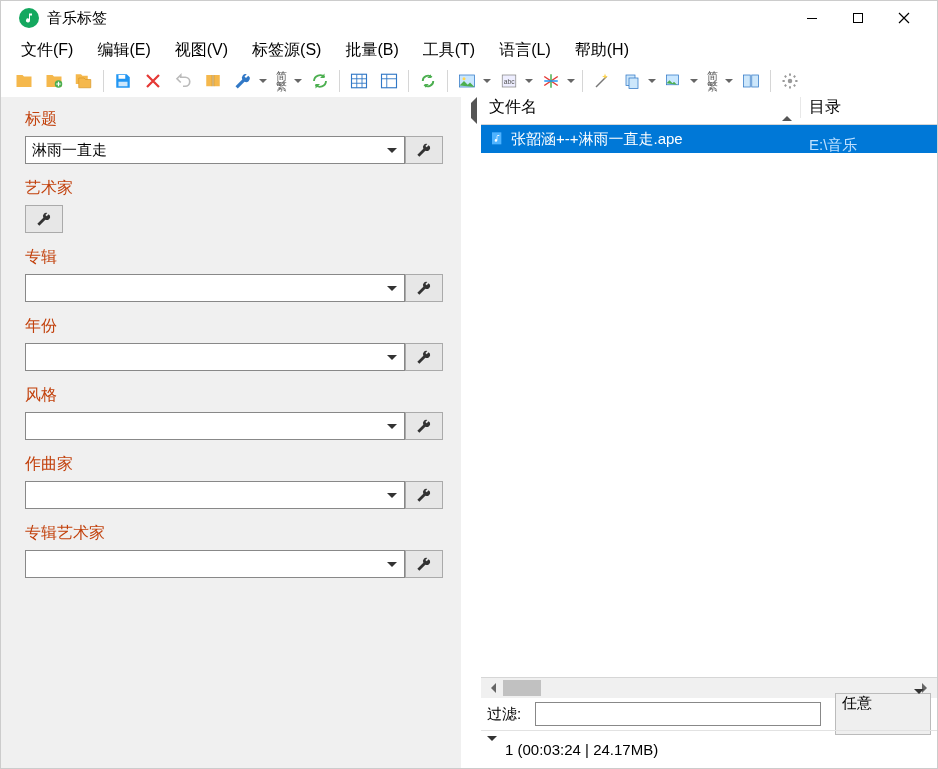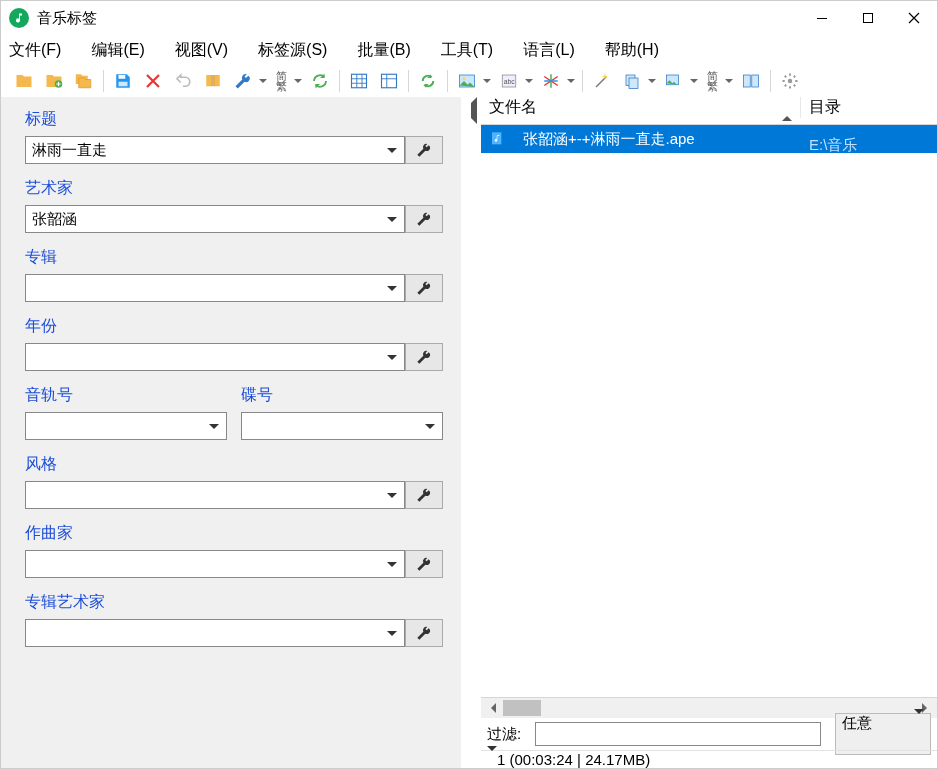--- a/index.html
+++ b/index.html
@@ -7,39 +7,39 @@
   font-family: "Microsoft YaHei", "Segoe UI", Tahoma, sans-serif;
   font-size: 13px;
   background: #fff;
   width: 938px;
   height: 769px;
   overflow: hidden;
   border: 1px solid #ccc;
 }
 .titlebar {
   display: flex; align-items: center; height: 34px;
-  padding: 0 0; background: #fff;
+  padding: 0 10px; background: #fff;
 }
 .titlebar .app-icon {
   width: 20px; height: 20px; margin: 0 8px 0 8px;
   background: #14a85f; border-radius: 50%;
   display: flex; align-items: center; justify-content: center;
 }
 .titlebar .app-icon svg { width: 12px; height: 12px; }
 .titlebar .title { font-size: 15px; color: #000; }
 .titlebar .spacer { flex: 1; }
 .titlebar .winbtn {
   width: 46px; height: 30px;
   display: flex; align-items: center; justify-content: center;
   color: #000; font-size: 14px;
 }
 
 .menubar {
   display: flex; align-items: center; height: 30px;
-  padding: 0 4px; gap: 22px; font-size: 16px; color: #000;
+  padding: 0 16px; gap: 16px; font-size: 16px; color: #000;
 }
 .menubar .menuitem { padding: 2px 4px; }
 
 .toolbar {
   display: flex; align-items: center; height: 32px;
   padding: 2px 10px; gap: 4px; background: #fff;
 }
 .toolbar .tbtn {
   width: 26px; height: 26px;
   display: flex; align-items: center; justify-content: center;
@@ -66,21 +66,21 @@
 .left-panel {
   width: 460px; height: 100%; overflow-y: auto;
   background: #f0f0f0; padding: 12px 18px 12px 24px;
   position: relative;
 }
 .left-panel::-webkit-scrollbar { width: 18px; }
 .left-panel::-webkit-scrollbar-thumb { background: #c1c1c1; }
 .left-panel::-webkit-scrollbar-track { background: #f0f0f0; }
 
 .field-block { margin-bottom: 14px; }
-.field-label { display: block; font-size: 16px; margin-bottom: 6px; color: #1d4ed8; }
+.field-label { display: block; font-size: 16px; margin-bottom: 6px; color: #c2410c; }
 .field-row { display: flex; gap: 0; align-items: center; }
 .field-input {
   flex: 1; height: 28px; background: #fff;
   border: 1px solid #888; padding: 0 6px;
   font-size: 15px; color: #000;
   display: flex; align-items: center; justify-content: space-between;
 }
 .field-input .chev {
   width: 12px; height: 12px;
   display: flex; align-items: center; justify-content: center;
@@ -117,21 +117,21 @@
 .thead .col { padding: 0 8px; border-right: 1px solid #e8e8e8; display:flex; align-items:center; gap:6px; }
 .thead .col .sort::after {
   content: ""; border: 5px solid transparent; border-bottom-color: #555; margin-bottom: 3px;
 }
 .col-name { flex: 0 0 320px; }
 .col-dir  { flex: 1; border-right: none !important; }
 .trow {
   display: flex; height: 28px; align-items: center;
   background: #0078d7; color: #fff; font-size: 15px;
 }
-.trow .cell { padding: 0 8px; display: flex; align-items: center; gap: 16px; }
+.trow .cell { padding: 0 8px; display: flex; align-items: center; gap: 4px; }
 .trow .cell-name { flex: 0 0 320px; }
 .trow .cell-dir  { flex: 1; color: #bfe0ff; margin-top: 12px; }
 .file-icon {
   width: 18px; height: 18px; display: flex; align-items: center; justify-content: center;
 }
 .tbody-rest { flex: 1; }
 
 .hscroll {
   height: 20px; display: flex; align-items: center; background: #f0f0f0;
 }
@@ -154,21 +154,21 @@
 .filter-sel {
   width: 96px; height: 42px; border: 1px solid #bbb; background: #efefef;
   display: flex; justify-content: space-between;
   padding: 0 6px; font-size: 15px;
 }
 .filter-sel .chev::after {
   content: ""; border: 5px solid transparent; border-top-color: #333; margin-top: 5px;
 }
 
 .status-bar {
-  height: 18px; display: flex; align-items: center; 
+  height: 38px; display: flex; align-items: center; gap: 8px;
   padding: 0 6px; font-size: 15px; color: #000; border-top: 1px solid #e2e2e2;
 }
 .status-bar .collapse::after {
   content: ""; border: 5px solid transparent; border-top-color: #333; margin-top: 5px;
 }
 </style>
 </head>
 <body>
 
 <div class="titlebar">
@@ -363,24 +363,20 @@
           <svg viewBox="0 0 24 24">
               <path fill="#333" d="M21 7a5 5 0 01-7 6L5 22l-3-3 9-9a5 5 0 016-7l-3 3 2 2 3-3z"></path>
             </svg>
         </div>
       </div>
     </div>
 
     <div class="field-block">
       <label class="field-label">艺术家</label>
       <div class="field-row">
-        <div class="field-input">
-          <span>张韶涵</span>
-          <span class="chev"></span>
-        </div>
         <div class="wrench-btn">
           <svg viewBox="0 0 24 24">
               <path fill="#333" d="M21 7a5 5 0 01-7 6L5 22l-3-3 9-9a5 5 0 016-7l-3 3 2 2 3-3z"></path>
             </svg>
         </div>
       </div>
     </div>
 
     <div class="field-block">
       <label class="field-label">专辑</label>
@@ -405,40 +401,20 @@
           <span class="chev"></span>
         </div>
         <div class="wrench-btn">
           <svg viewBox="0 0 24 24">
               <path fill="#333" d="M21 7a5 5 0 01-7 6L5 22l-3-3 9-9a5 5 0 016-7l-3 3 2 2 3-3z"></path>
             </svg>
         </div>
       </div>
     </div>
 
-    <div class="field-block two-col">
-      <div>
-        <label class="field-label">音轨号</label>
-        <div class="field-row">
-          <div class="field-input">
-            <span></span>
-            <span class="chev"></span>
-          </div>
-        </div>
-      </div>
-      <div>
-        <label class="field-label">碟号</label>
-        <div class="field-row">
-          <div class="field-input">
-            <span></span>
-            <span class="chev"></span>
-          </div>
-        </div>
-      </div>
-    </div>
 
     <div class="field-block">
       <label class="field-label">风格</label>
       <div class="field-row">
         <div class="field-input">
           <span></span>
           <span class="chev"></span>
         </div>
         <div class="wrench-btn">
           <svg viewBox="0 0 24 24">

